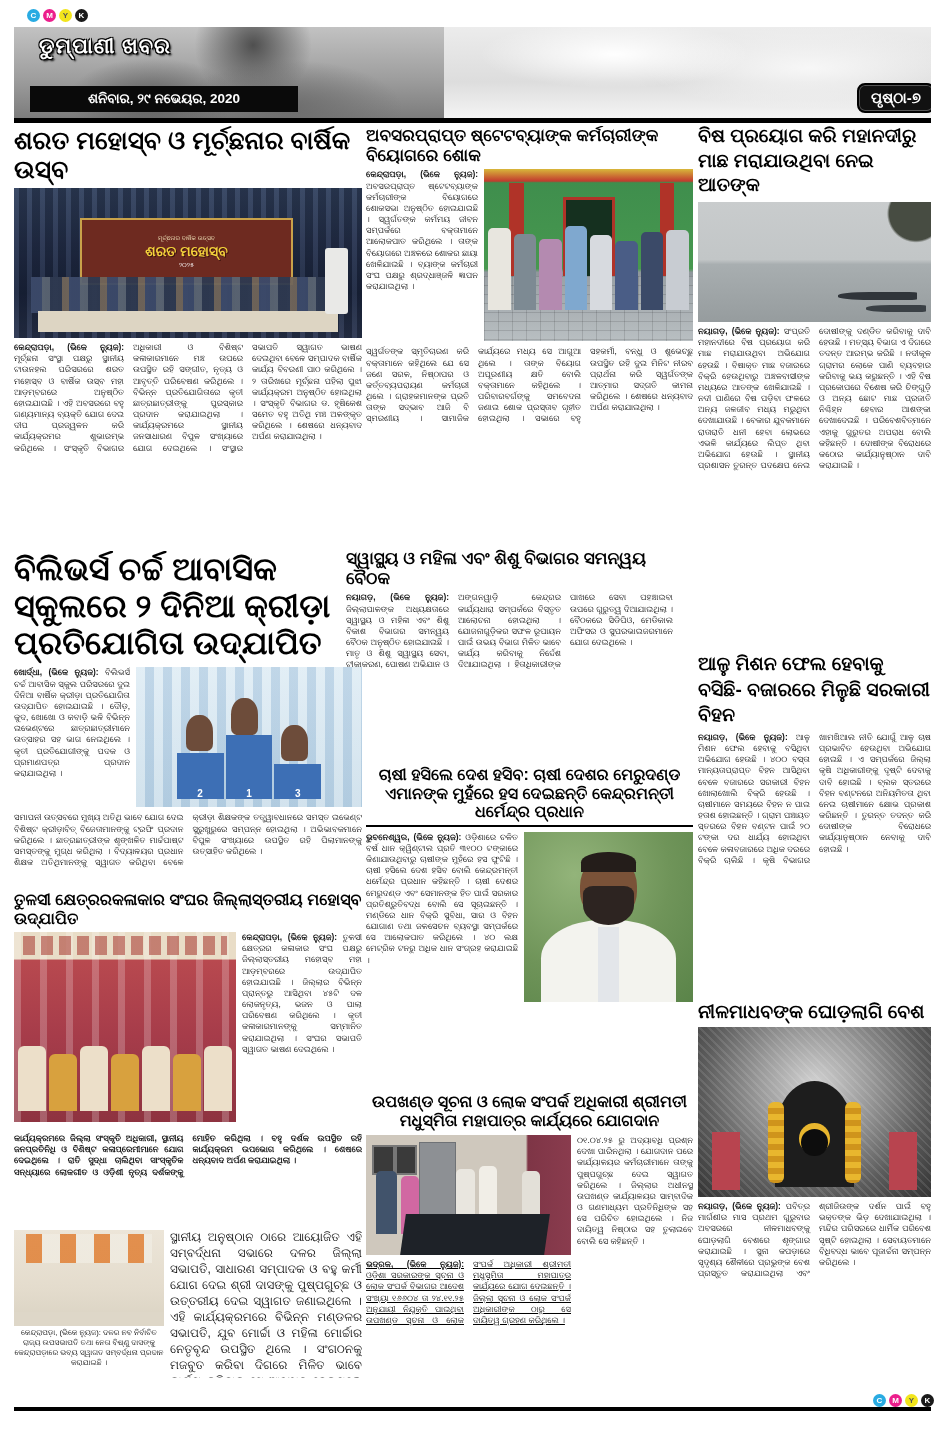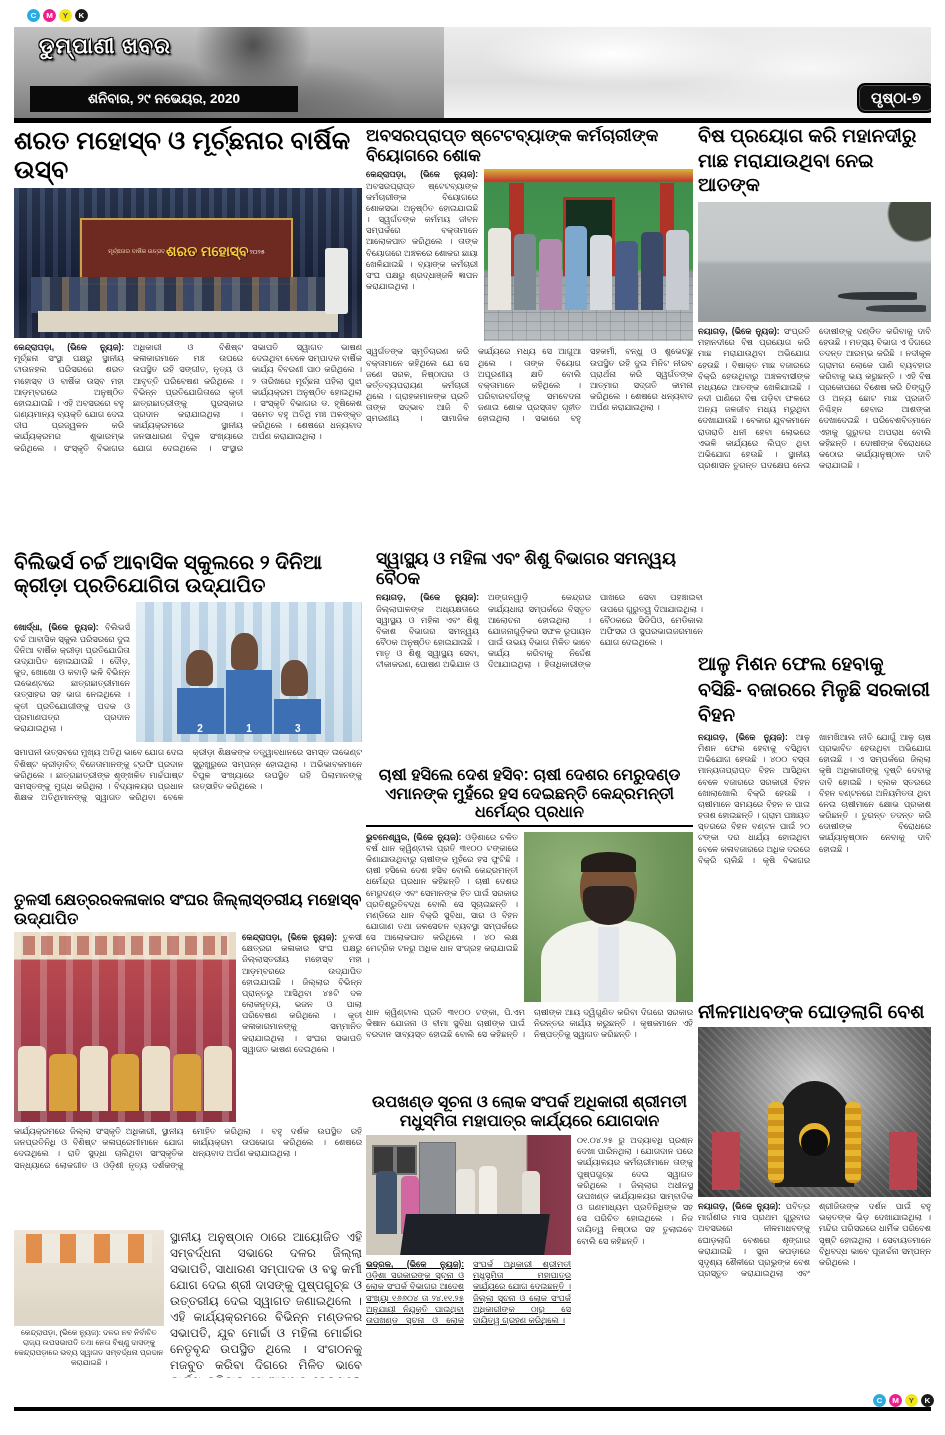--- a/index.html
+++ b/index.html
@@ -41,21 +41,21 @@
   .cols2{column-count:2;column-gap:9px;}
   .dateline{font-weight:bold;}
   .row{display:flex;gap:6px;}
   .caption{font-size:7.6px;line-height:1.3;text-align:center;color:#111;margin-top:2px;}
   
   .photo{position:relative;overflow:hidden;background:#ccc;}
   .ph-stage{background:
       repeating-linear-gradient(90deg,rgba(255,255,255,.05) 0 5px,rgba(0,0,0,.22) 5px 13px),
       linear-gradient(180deg,#31415f 0%,#24304d 40%,#1b2640 70%,#2a3550 100%);}
   .stage-banner{position:absolute;left:19%;top:20%;width:60%;height:42%;background:#6e2a20;
-      border:2px solid #c9a24a;color:#fff;display:flex;align-items:center;justify-content:center;gap:1px;}
+      border:2px solid #c9a24a;color:#fff;display:flex;flex-direction:column;align-items:center;justify-content:center;gap:1px;}
   .stage-banner .l1{font-size:6px;color:#f0e2b8;}
   .stage-banner .l2{font-size:14px;font-weight:bold;color:#f5d23c;text-shadow:1px 1px 0 #3a130e;}
   .stage-banner .l3{font-size:6.5px;color:#ffffff;}
   .stage-people{position:absolute;left:5%;bottom:17%;width:90%;height:24%;opacity:.95;background:
       repeating-linear-gradient(90deg,#3c4a6a 0 11px,#5a6472 11px 19px,#2e3950 19px 31px,#70655a 31px 38px);}
   .stage-table{position:absolute;left:7%;bottom:4%;width:86%;height:14%;background:#ddd5c3;}
   .stage-ac{position:absolute;right:4%;bottom:16%;width:6.5%;height:44%;background:#e9e9e7;border-radius:3px;}
   .ph-group{background:linear-gradient(180deg,#d8b73a 0%,#c23b2e 7%,#3f8e4d 8%,#47984f 58%,#8f979b 60%,#a2a8ab 100%);}
   .grp-door{position:absolute;left:38%;top:16%;width:22%;height:44%;background:#15301f;border:3px solid #b03328;}
   .grp-pillar1,.grp-pillar2{position:absolute;top:8%;width:7%;height:70%;background:#b03328;}
@@ -207,43 +207,43 @@
       <div class="river-boat1"></div>
       <div class="river-boat2"></div>
     </div>
     <div class="body-text cols2" style="height:328px;">
       <span class="dateline">ନୟାଗଡ଼, (ଭିକେ ନ୍ୟୁଜ):</span>
       <span>ସଂପ୍ରତି ମହାନଦୀରେ ବିଷ ପ୍ରୟୋଗ କରି ମାଛ ମରାଯାଉଥିବା ଅଭିଯୋଗ ହେଉଛି । ବିଷାକ୍ତ ମାଛ ବଜାରରେ ବିକ୍ରି ହେଉଥିବାରୁ ଅଞ୍ଚଳବାସୀଙ୍କ ମଧ୍ୟରେ ଆତଙ୍କ ଖେଳିଯାଇଛି । ନଦୀ ପାଣିରେ ବିଷ ପଡ଼ିବା ଫଳରେ ଅନ୍ୟ ଜଳଜୀବ ମଧ୍ୟ ମରୁଥିବା ଦେଖାଯାଉଛି । ବେକାର ଯୁବକମାନେ ରାତାରାତି ଧନୀ ହେବା ଲୋଭରେ ଏଭଳି କାର୍ଯ୍ୟରେ ଲିପ୍ତ ଥିବା ଅଭିଯୋଗ ହେଉଛି । ସ୍ଥାନୀୟ ପ୍ରଶାସନ ତୁରନ୍ତ ପଦକ୍ଷେପ ନେଇ ଦୋଷୀଙ୍କୁ ଦଣ୍ଡିତ କରିବାକୁ ଦାବି ହେଉଛି । ମତ୍ସ୍ୟ ବିଭାଗ ଏ ଦିଗରେ ତଦନ୍ତ ଆରମ୍ଭ କରିଛି । ନଦୀକୂଳ ଗ୍ରାମର ଲୋକେ ପାଣି ବ୍ୟବହାର କରିବାକୁ ଭୟ କରୁଛନ୍ତି । ଏହି ବିଷ ପ୍ରକୋପରେ ବିଶେଷ କରି ଚିଙ୍ଗୁଡ଼ି ଓ ଅନ୍ୟ ଛୋଟ ମାଛ ପ୍ରଜାତି ନିଶ୍ଚିହ୍ନ ହେବାର ଆଶଙ୍କା ଦେଖାଦେଇଛି । ପରିବେଶବିତ୍‌ମାନେ ଏହାକୁ ଗୁରୁତର ଅପରାଧ ବୋଲି କହିଛନ୍ତି । ଦୋଷୀଙ୍କ ବିରୋଧରେ କଠୋର କାର୍ଯ୍ୟାନୁଷ୍ଠାନ ଦାବି କରାଯାଇଛି ।</span>
     </div>
   </div>
 
   <div class="article" style="left:14px;top:551px;width:348px;height:338px;">
-    <div class="headline" style="font-size:20px;">ବିଲିଭର୍ସ ଚର୍ଚ୍ଚ ଆବାସିକ ସ୍କୁଲରେ ୨ ଦିନିଆ କ୍ରୀଡ଼ା ପ୍ରତିଯୋଗିତା ଉଦ୍ଯାପିତ</div>
+    <div class="headline" style="font-size:32px;">ବିଲିଭର୍ସ ଚର୍ଚ୍ଚ ଆବାସିକ ସ୍କୁଲରେ ୨ ଦିନିଆ କ୍ରୀଡ଼ା ପ୍ରତିଯୋଗିତା ଉଦ୍ଯାପିତ</div>
     <div class="row" style="height:140px;margin-top:5px;">
-      <div class="body-text" style="width:116px;height:140px;margin-top:20px;">
+      <div class="body-text" style="width:116px;height:140px;">
         <span class="dateline">ଖୋର୍ଦ୍ଧା, (ଭିକେ ନ୍ୟୁଜ):</span>
         <span>ବିଲିଭର୍ସ ଚର୍ଚ୍ଚ ଆବାସିକ ସ୍କୁଲ ପରିସରରେ ଦୁଇ ଦିନିଆ ବାର୍ଷିକ କ୍ରୀଡ଼ା ପ୍ରତିଯୋଗିତା ଉଦ୍ଯାପିତ ହୋଇଯାଇଛି । ଦୌଡ଼, କୁଦ, ଖୋଖୋ ଓ କବାଡ଼ି ଭଳି ବିଭିନ୍ନ ଇଭେଣ୍ଟରେ ଛାତ୍ରଛାତ୍ରୀମାନେ ଉତ୍ସାହର ସହ ଭାଗ ନେଇଥିଲେ । କୃତୀ ପ୍ରତିଯୋଗୀଙ୍କୁ ପଦକ ଓ ପ୍ରମାଣପତ୍ର ପ୍ରଦାନ କରାଯାଇଥିଲା ।</span>
       </div>
       <div class="photo ph-podium" style="flex:1;">
         <div class="pod-kid k1"></div>
         <div class="pod-kid k2"></div>
         <div class="pod-kid k3"></div>
         <div class="pod-base">
           <b class="pod-2">2</b>
           <b class="pod-1">1</b>
           <b class="pod-3">3</b>
         </div>
       </div>
     </div>
     <div class="body-text cols2" style="height:118px;margin-top:5px;">
       <span>ସମାପନୀ ଉତ୍ସବରେ ମୁଖ୍ୟ ଅତିଥି ଭାବେ ଯୋଗ ଦେଇ ବିଶିଷ୍ଟ କ୍ରୀଡ଼ାବିତ୍ ବିଜେତାମାନଙ୍କୁ ଟ୍ରଫି ପ୍ରଦାନ କରିଥିଲେ । ଛାତ୍ରଛାତ୍ରୀଙ୍କ ଶୃଙ୍ଖଳିତ ମାର୍ଚ୍ଚପାଷ୍ଟ ସମସ୍ତଙ୍କୁ ମୁଗ୍ଧ କରିଥିଲା । ବିଦ୍ୟାଳୟର ପ୍ରଧାନ ଶିକ୍ଷକ ଅତିଥିମାନଙ୍କୁ ସ୍ୱାଗତ କରିଥିବା ବେଳେ କ୍ରୀଡ଼ା ଶିକ୍ଷକଙ୍କ ତତ୍ତ୍ୱାବଧାନରେ ସମସ୍ତ ଇଭେଣ୍ଟ ସୁରୁଖୁରୁରେ ସମ୍ପନ୍ନ ହୋଇଥିଲା । ଅଭିଭାବକମାନେ ବିପୁଳ ସଂଖ୍ୟାରେ ଉପସ୍ଥିତ ରହି ପିଲାମାନଙ୍କୁ ଉତ୍ସାହିତ କରିଥିଲେ ।</span>
     </div>
   </div>
 
-  <div class="article" style="left:376px;top:549px;width:327px;height:215px;">
+  <div class="article" style="left:346px;top:549px;width:327px;height:215px;">
     <div class="headline" style="font-size:17px;">ସ୍ୱାସ୍ଥ୍ୟ ଓ ମହିଳା ଏବଂ ଶିଶୁ ବିଭାଗର ସମନ୍ୱୟ ବୈଠକ</div>
     <div class="body-text cols3" style="height:180px;margin-top:4px;">
       <span class="dateline">ନୟାଗଡ଼, (ଭିକେ ନ୍ୟୁଜ):</span>
       <span>ଜିଲ୍ଲାପାଳଙ୍କ ଅଧ୍ୟକ୍ଷତାରେ ସ୍ୱାସ୍ଥ୍ୟ ଓ ମହିଳା ଏବଂ ଶିଶୁ ବିକାଶ ବିଭାଗର ସମନ୍ୱୟ ବୈଠକ ଅନୁଷ୍ଠିତ ହୋଇଯାଇଛି । ମାତୃ ଓ ଶିଶୁ ସ୍ୱାସ୍ଥ୍ୟ ସେବା, ଟୀକାକରଣ, ପୋଷଣ ଅଭିଯାନ ଓ ଅଙ୍ଗନୱାଡ଼ି କେନ୍ଦ୍ରର କାର୍ଯ୍ୟଧାରା ସମ୍ପର୍କରେ ବିସ୍ତୃତ ଆଲୋଚନା ହୋଇଥିଲା । ଯୋଜନାଗୁଡ଼ିକର ସଫଳ ରୂପାୟନ ପାଇଁ ଉଭୟ ବିଭାଗ ମିଳିତ ଭାବେ କାର୍ଯ୍ୟ କରିବାକୁ ନିର୍ଦ୍ଦେଶ ଦିଆଯାଇଥିଲା । ହିତାଧିକାରୀଙ୍କ ପାଖରେ ସେବା ପହଞ୍ଚାଇବା ଉପରେ ଗୁରୁତ୍ୱ ଦିଆଯାଇଥିଲା । ବୈଠକରେ ସିଡିପିଓ, ମେଡିକାଲ ଅଫିସର ଓ ସୁପରଭାଇଜରମାନେ ଯୋଗ ଦେଇଥିଲେ ।</span>
     </div>
   </div>
 
   <div class="article" style="left:366px;top:766px;width:327px;height:324px;">
     <div class="headline hl-c" style="font-size:16px;border-bottom:2px solid #000;padding-bottom:3px;">ଚାଷୀ ହସିଲେ ଦେଶ ହସିବ: ଚାଷୀ ଦେଶର ମେରୁଦଣ୍ଡ ଏମାନଙ୍କ ମୁହଁରେ ହସ ଦେଇଛନ୍ତି କେନ୍ଦ୍ରମନ୍ତୀ ଧର୍ମେନ୍ଦ୍ର ପ୍ରଧାନ</div>
     <div class="row" style="height:170px;margin-top:5px;">
@@ -251,23 +251,20 @@
         <span class="dateline">ଭୁବନେଶ୍ୱର, (ଭିକେ ନ୍ୟୁଜ):</span>
         <span>ଓଡ଼ିଶାରେ ଚଳିତ ବର୍ଷ ଧାନ କ୍ୱିଣ୍ଟାଲ ପ୍ରତି ୩୧୦୦ ଟଙ୍କାରେ କିଣାଯାଉଥିବାରୁ ଚାଷୀଙ୍କ ମୁହଁରେ ହସ ଫୁଟିଛି । ଚାଷୀ ହସିଲେ ଦେଶ ହସିବ ବୋଲି କେନ୍ଦ୍ରମନ୍ତୀ ଧର୍ମେନ୍ଦ୍ର ପ୍ରଧାନ କହିଛନ୍ତି । ଚାଷୀ ଦେଶର ମେରୁଦଣ୍ଡ ଏବଂ ସେମାନଙ୍କ ହିତ ପାଇଁ ସରକାର ପ୍ରତିଶ୍ରୁତିବଦ୍ଧ ବୋଲି ସେ ସୂଚାଇଛନ୍ତି । ମଣ୍ଡିରେ ଧାନ ବିକ୍ରି ସୁବିଧା, ସାର ଓ ବିହନ ଯୋଗାଣ ତଥା ଜଳସେଚନ ବ୍ୟବସ୍ଥା ସମ୍ପର୍କରେ ସେ ଆଲୋକପାତ କରିଥିଲେ । ୪୦ ଲକ୍ଷ ମେଟ୍ରିକ ଟନରୁ ଅଧିକ ଧାନ ସଂଗ୍ରହ କରାଯାଇଛି ।</span>
       </div>
       <div class="photo ph-portrait" style="flex:1;">
         <div class="por-body"></div>
         <div class="por-scarf"></div>
         <div class="por-head"></div>
         <div class="por-hair"></div>
         <div class="por-beard"></div>
       </div>
-    </div>
-    <div class="body-text cols2" style="height:92px;margin-top:5px;">
-      <span>ଧାନ କ୍ୱିଣ୍ଟାଲ ପ୍ରତି ୩୧୦୦ ଟଙ୍କା, ପି.ଏମ କିଷାନ ଯୋଜନା ଓ ବୀମା ସୁବିଧା ଚାଷୀଙ୍କ ପାଇଁ ବରଦାନ ସାବ୍ୟସ୍ତ ହୋଇଛି ବୋଲି ସେ କହିଛନ୍ତି । ଚାଷୀଙ୍କ ଆୟ ଦ୍ୱିଗୁଣିତ କରିବା ଦିଗରେ ସରକାର ନିରନ୍ତର କାର୍ଯ୍ୟ କରୁଛନ୍ତି । କୃଷକମାନେ ଏହି ନିଷ୍ପତ୍ତିକୁ ସ୍ୱାଗତ କରିଛନ୍ତି ।</span>
     </div>
   </div>
 
   <div class="article" style="left:698px;top:651px;width:233px;height:348px;">
     <div class="headline" style="font-size:19px;line-height:1.35;">ଆଳୁ ମିଶନ ଫେଲ ହେବାକୁ ବସିଛି- ବଜାରରେ ମିଳୁଛି ସରକାରୀ ବିହନ</div>
     <div class="body-text cols2" style="height:280px;margin-top:4px;">
       <span class="dateline">ନୟାଗଡ଼, (ଭିକେ ନ୍ୟୁଜ):</span>
       <span>ଆଳୁ ମିଶନ ଫେଲ ହେବାକୁ ବସିଥିବା ଅଭିଯୋଗ ହେଉଛି । ୪୦୦ ବସ୍ତା ମାନ୍ୟତାପ୍ରାପ୍ତ ବିହନ ଆସିଥିବା ବେଳେ ବଜାରରେ ସରକାରୀ ବିହନ ଖୋଲାଖୋଲି ବିକ୍ରି ହେଉଛି । ଚାଷୀମାନେ ସମୟରେ ବିହନ ନ ପାଇ ହତାଶ ହୋଇଛନ୍ତି । ଗ୍ରାମ ପଞ୍ଚାୟତ ସ୍ତରରେ ବିହନ ବଣ୍ଟନ ପାଇଁ ୨୦ ଟଙ୍କା ଦର ଧାର୍ଯ୍ୟ ହୋଇଥିବା ବେଳେ କଳାବଜାରରେ ଅଧିକ ଦରରେ ବିକ୍ରି ଚାଲିଛି । କୃଷି ବିଭାଗର ଖାମଖିଆଲ ନୀତି ଯୋଗୁଁ ଆଳୁ ଚାଷ ପ୍ରଭାବିତ ହେଉଥିବା ଅଭିଯୋଗ ହୋଇଛି । ଏ ସମ୍ପର୍କରେ ଜିଲ୍ଲା କୃଷି ଅଧିକାରୀଙ୍କୁ ଦୃଷ୍ଟି ଦେବାକୁ ଦାବି ହୋଇଛି । ବ୍ଲକ ସ୍ତରରେ ବିହନ ବଣ୍ଟନରେ ଅନିୟମିତତା ଥିବା ନେଇ ଚାଷୀମାନେ କ୍ଷୋଭ ପ୍ରକାଶ କରିଛନ୍ତି । ତୁରନ୍ତ ତଦନ୍ତ କରି ଦୋଷୀଙ୍କ ବିରୋଧରେ କାର୍ଯ୍ୟାନୁଷ୍ଠାନ ନେବାକୁ ଦାବି ହୋଇଛି ।</span>
     </div>
   </div>
@@ -301,21 +298,21 @@
             <i></i>
             <i></i>
             <i></i>
           </div>
       </div>
       <div class="body-text" style="flex:1;height:190px;">
         <span class="dateline">କେନ୍ଦ୍ରାପଡ଼ା, (ଭିକେ ନ୍ୟୁଜ):</span>
         <span>ତୁଳସୀ କ୍ଷେତ୍ରର କଳାକାର ସଂଘ ପକ୍ଷରୁ ଜିଲ୍ଲାସ୍ତରୀୟ ମହୋସ୍ବ ମହା ଆଡ଼ମ୍ବରରେ ଉଦ୍ଯାପିତ ହୋଇଯାଇଛି । ଜିଲ୍ଲାର ବିଭିନ୍ନ ପ୍ରାନ୍ତରୁ ଆସିଥିବା ୪୫ଟି ଦଳ ଲୋକନୃତ୍ୟ, ଭଜନ ଓ ପାଲା ପରିବେଷଣ କରିଥିଲେ । କୃତୀ କଳାକାରମାନଙ୍କୁ ସମ୍ମାନିତ କରାଯାଇଥିଲା । ସଂଘର ସଭାପତି ସ୍ୱାଗତ ଭାଷଣ ଦେଇଥିଲେ ।</span>
       </div>
     </div>
-    <div class="body-text cols2" style="height:108px;margin-top:4px;">
+    <div class="body-text cols2" style="height:108px;margin-top:11px;font-weight:bold;">
       <span>କାର୍ଯ୍ୟକ୍ରମରେ ଜିଲ୍ଲା ସଂସ୍କୃତି ଅଧିକାରୀ, ସ୍ଥାନୀୟ ଜନପ୍ରତିନିଧି ଓ ବିଶିଷ୍ଟ କଳାପ୍ରେମୀମାନେ ଯୋଗ ଦେଇଥିଲେ । ରାତି ସୁଦ୍ଧା ଚାଲିଥିବା ସାଂସ୍କୃତିକ ସନ୍ଧ୍ୟାରେ ଲୋକଗୀତ ଓ ଓଡ଼ିଶୀ ନୃତ୍ୟ ଦର୍ଶକଙ୍କୁ ମୋହିତ କରିଥିଲା । ବହୁ ଦର୍ଶକ ଉପସ୍ଥିତ ରହି କାର୍ଯ୍ୟକ୍ରମ ଉପଭୋଗ କରିଥିଲେ । ଶେଷରେ ଧନ୍ୟବାଦ ଅର୍ପଣ କରାଯାଇଥିଲା ।</span>
     </div>
   </div>
 
   <div class="article" style="left:14px;top:1226px;width:348px;height:178px;">
     <div class="row" style="margin-top:4px;">
       <div style="width:150px;">
         <div class="photo ph-bjp" style="height:96px;">
           <div class="bjp-banner"></div>
           <div class="bjp-people">

